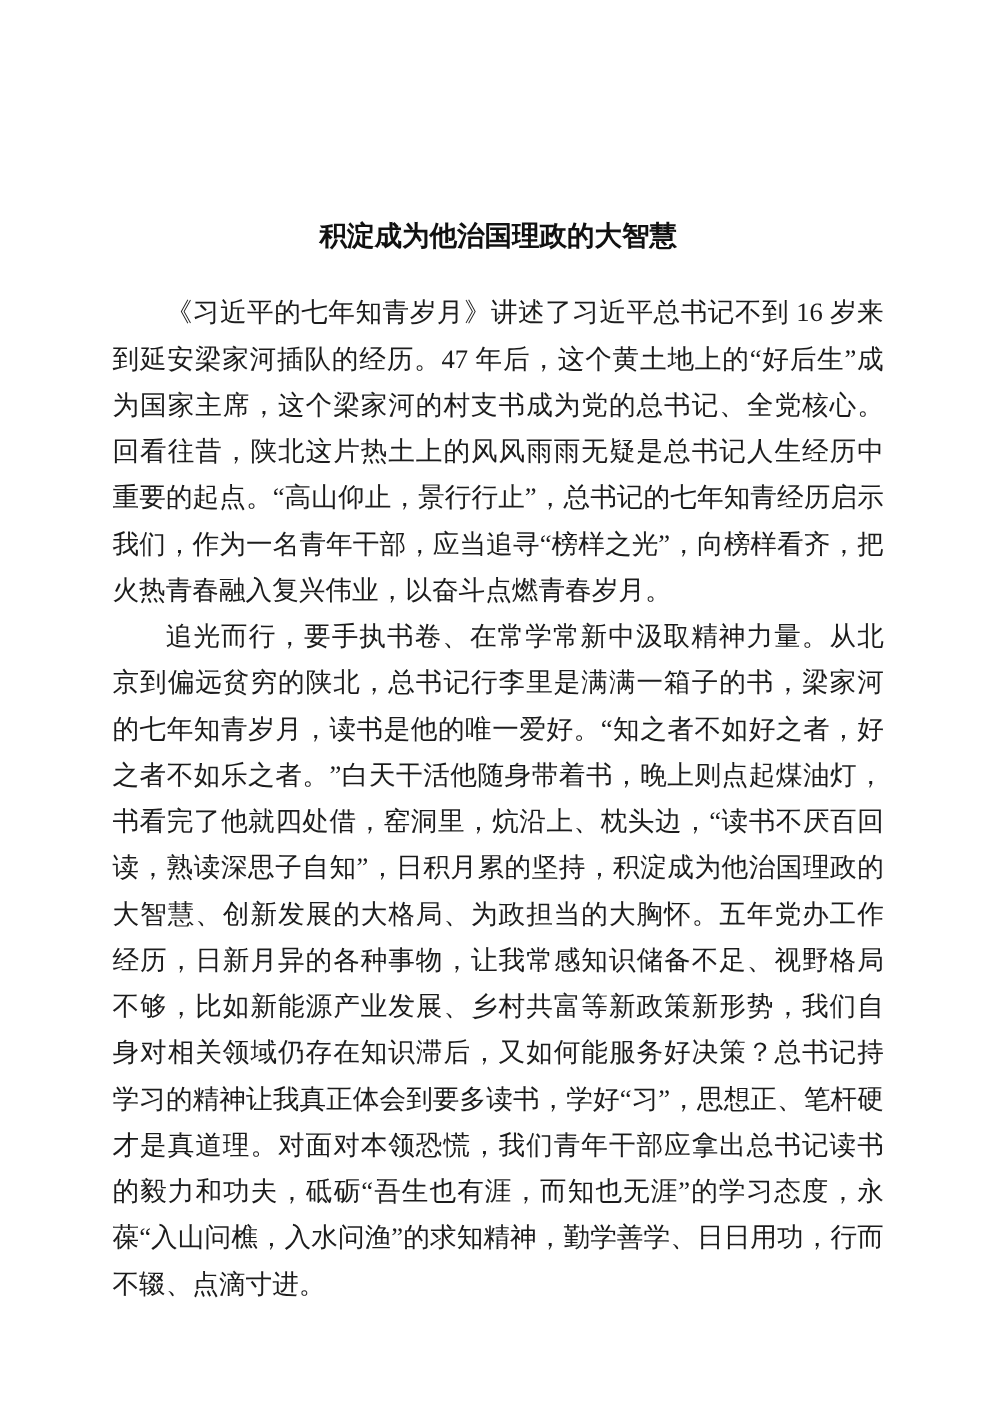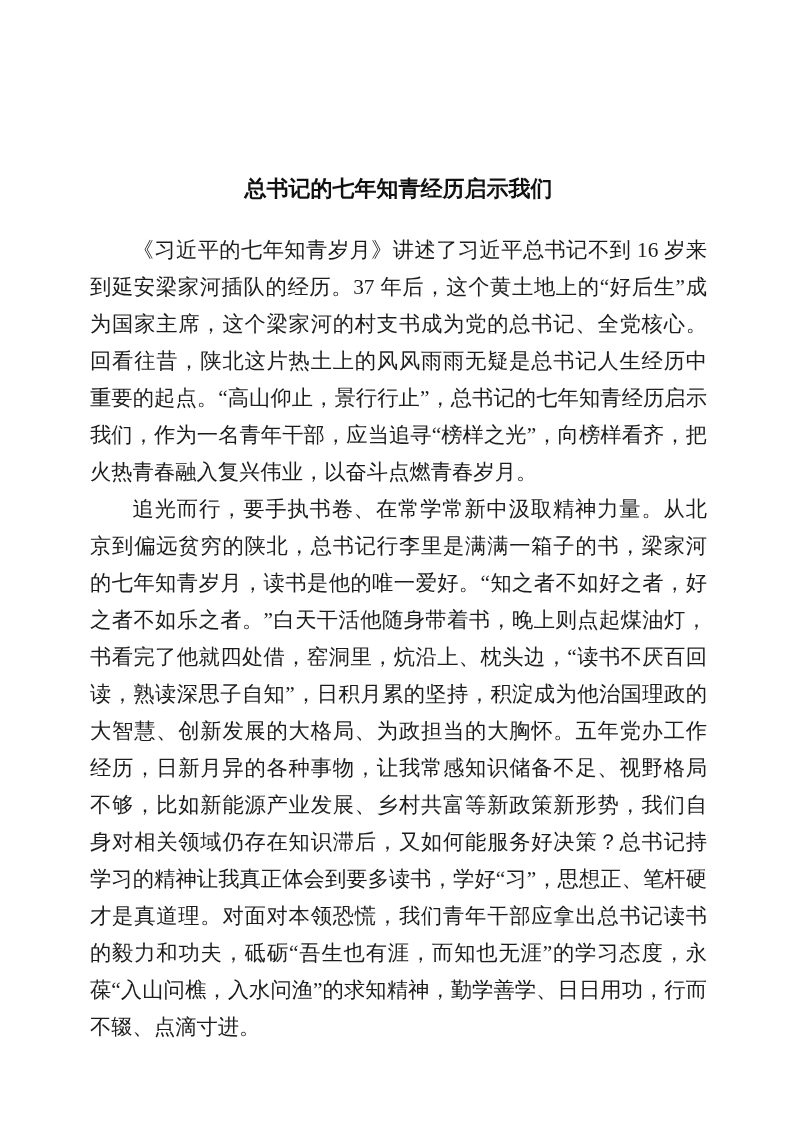--- a/index.html
+++ b/index.html
@@ -43,17 +43,17 @@
     }
     .para.first {
       margin-top: 25px;
     }
   </style>
 </head>
 <body>
 
 <div class="page">
   <div class="content">
-    <h1 class="doc-title">总书记的七年知青经历启示我们</h1>
-    <p class="para first">《习近平的七年知青岁月》讲述了习近平总书记不到 16 岁来到延安梁家河插队的经历。37 年后，这个黄土地上的“好后生”成为国家主席，这个梁家河的村支书成为党的总书记、全党核心。回看往昔，陕北这片热土上的风风雨雨无疑是总书记人生经历中重要的起点。“高山仰止，景行行止”，总书记的七年知青经历启示我们，作为一名青年干部，应当追寻“榜样之光”，向榜样看齐，把火热青春融入复兴伟业，以奋斗点燃青春岁月。</p>
+    <h1 class="doc-title">积淀成为他治国理政的大智慧</h1>
+    <p class="para first">《习近平的七年知青岁月》讲述了习近平总书记不到 16 岁来到延安梁家河插队的经历。47 年后，这个黄土地上的“好后生”成为国家主席，这个梁家河的村支书成为党的总书记、全党核心。回看往昔，陕北这片热土上的风风雨雨无疑是总书记人生经历中重要的起点。“高山仰止，景行行止”，总书记的七年知青经历启示我们，作为一名青年干部，应当追寻“榜样之光”，向榜样看齐，把火热青春融入复兴伟业，以奋斗点燃青春岁月。</p>
     <p class="para">追光而行，要手执书卷、在常学常新中汲取精神力量。从北京到偏远贫穷的陕北，总书记行李里是满满一箱子的书，梁家河的七年知青岁月，读书是他的唯一爱好。“知之者不如好之者，好之者不如乐之者。”白天干活他随身带着书，晚上则点起煤油灯，书看完了他就四处借，窑洞里，炕沿上、枕头边，“读书不厌百回读，熟读深思子自知”，日积月累的坚持，积淀成为他治国理政的大智慧、创新发展的大格局、为政担当的大胸怀。五年党办工作经历，日新月异的各种事物，让我常感知识储备不足、视野格局不够，比如新能源产业发展、乡村共富等新政策新形势，我们自身对相关领域仍存在知识滞后，又如何能服务好决策？总书记持学习的精神让我真正体会到要多读书，学好“习”，思想正、笔杆硬才是真道理。对面对本领恐慌，我们青年干部应拿出总书记读书的毅力和功夫，砥砺“吾生也有涯，而知也无涯”的学习态度，永葆“入山问樵，入水问渔”的求知精神，勤学善学、日日用功，行而不辍、点滴寸进。</p>
   </div>
 </div>
 
 </body></html>

